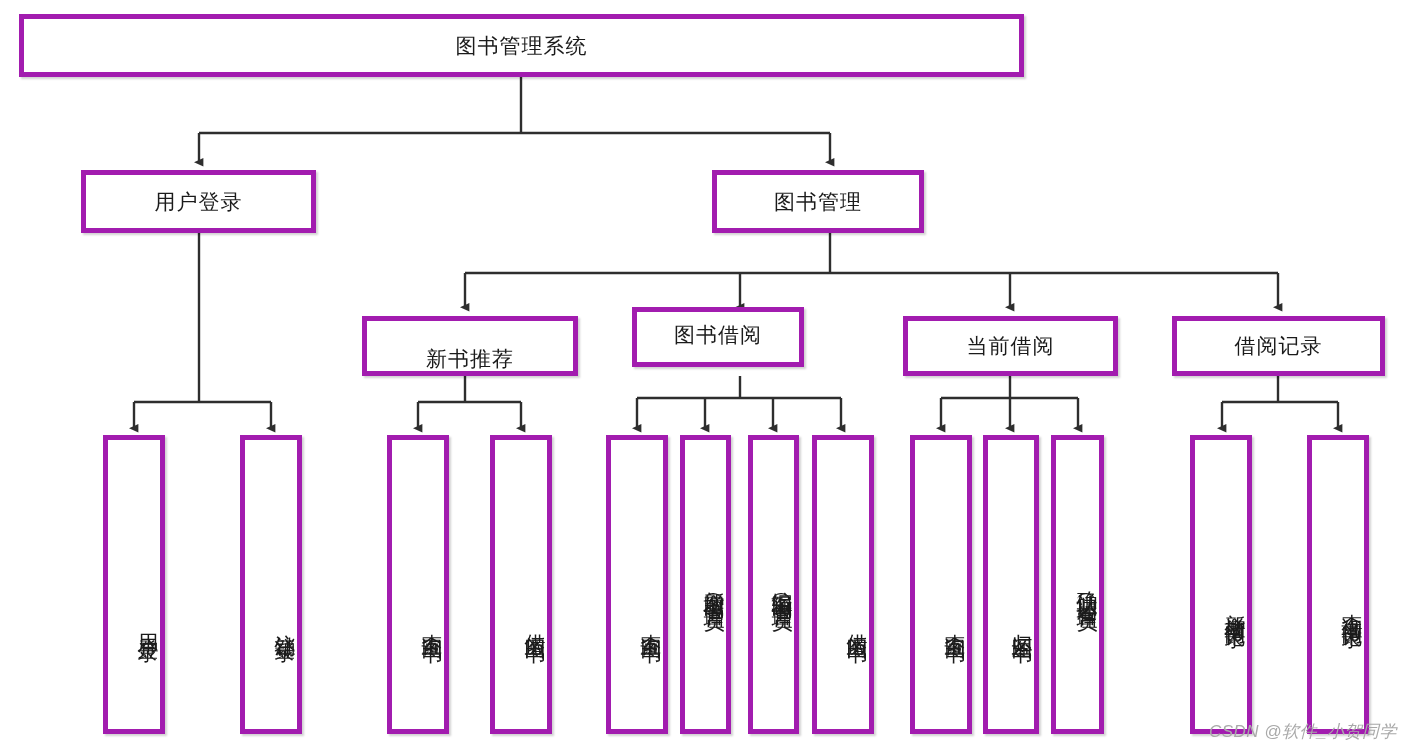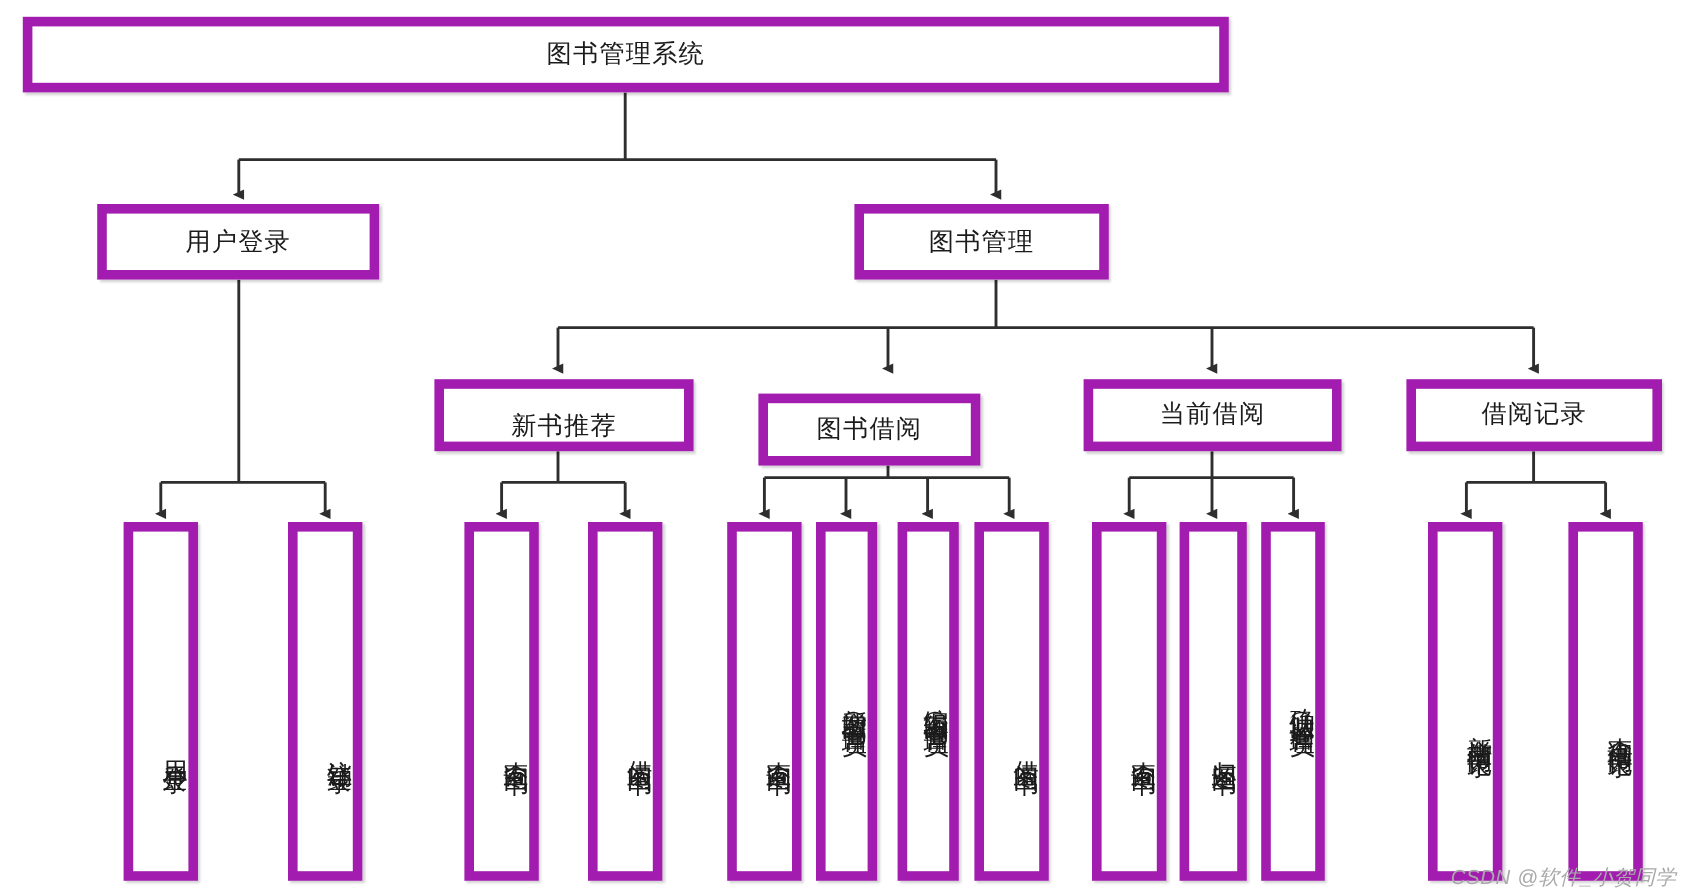--- a/index.html
+++ b/index.html
@@ -23,21 +23,21 @@
     left: 0;
     top: 0;
     width: 1405px;
     height: 747px;
     pointer-events: none;
   }
   .node {
     position: absolute;
     box-sizing: border-box;
     background: #ffffff;
-    border: 8px solid #a21caf;
+    border: 5px solid #a21caf;
     box-shadow: 2px 2px 2px rgba(0,0,0,0.18);
     display: flex;
     align-items: center;
     justify-content: center;
     color: #1b1b1b;
   }
   .node.horizontal {
     font-size: 21px;
     letter-spacing: 1px;
     line-height: 1.2;
@@ -137,21 +137,21 @@
   <div class="node horizontal" style="left:81px; top:170px; width:235px; height:63px;">
     <span class="node-label">用户登录</span>
   </div>
   <div class="node horizontal" style="left:712px; top:170px; width:212px; height:63px;">
     <span class="node-label">图书管理</span>
   </div>
 
   <div class="node horizontal" style="left:362px; top:316px; width:216px; height:60px;align-items:flex-end;">
     <span class="node-label">新书推荐</span>
   </div>
-  <div class="node horizontal" style="left:632px; top:328px; width:185px; height:60px;">
+  <div class="node horizontal" style="left:632px; top:307px; width:172px; height:60px;font-family:Liberation Mono, monospace;">
     <span class="node-label">图书借阅</span>
   </div>
   <div class="node horizontal" style="left:1172px; top:316px; width:213px; height:60px;">
     <span class="node-label">借阅记录</span>
   </div>
   <div class="node horizontal" style="left:903px; top:316px; width:215px; height:60px;">
     <span class="node-label">当前借阅</span>
   </div>
 
   <div class="node vertical" style="left:103px; top:435px; width:62px; height:299px; padding-top:76px;">

